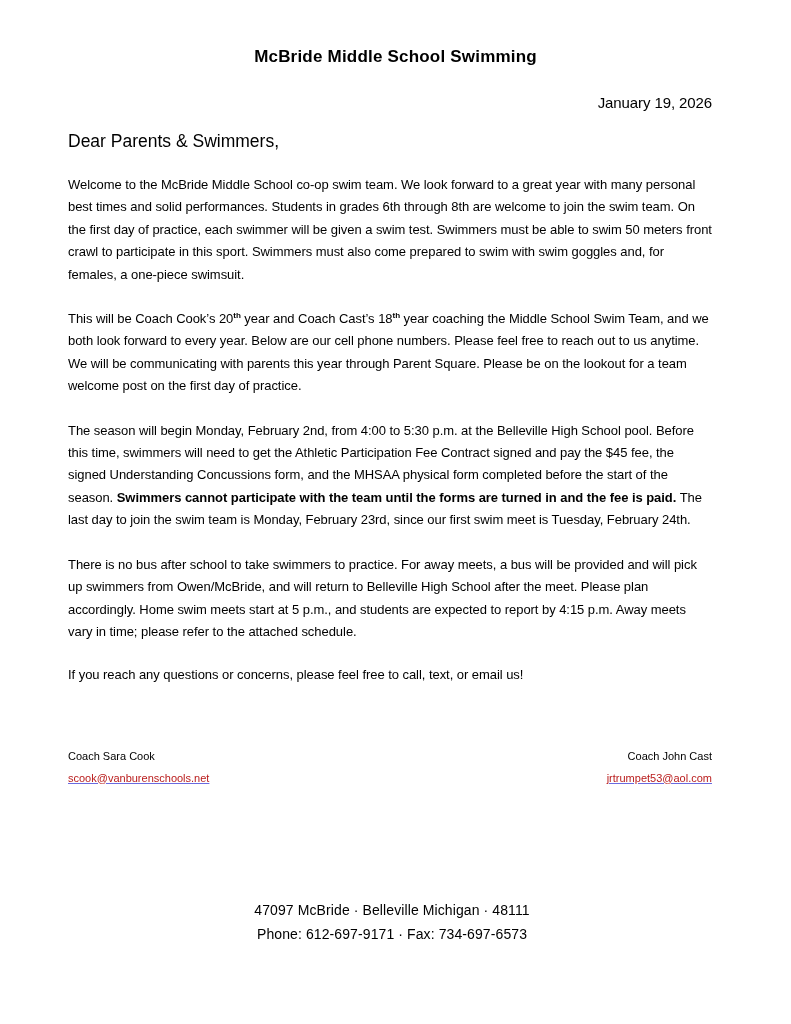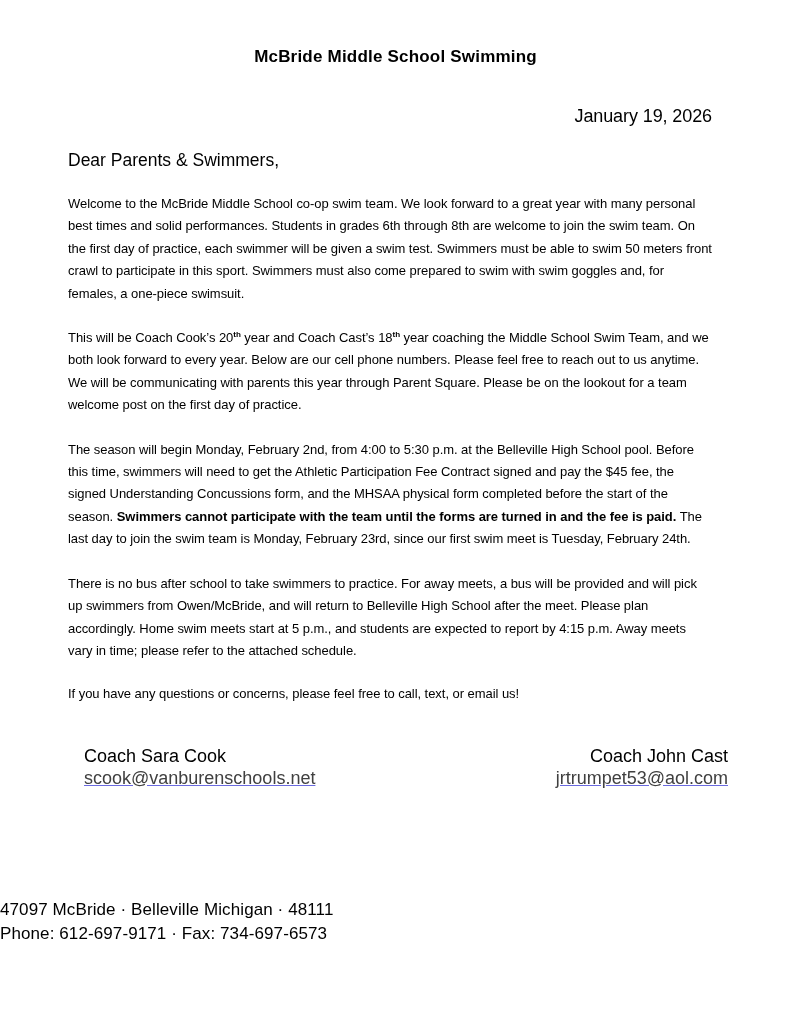--- a/index.html
+++ b/index.html
@@ -42,31 +42,30 @@
   
   .body-wrap {
     position: absolute;
     left: 68px;
     top: 92px;
     width: 644px;
   }
 
   .date-line {
     text-align: right;
-    font-size: 18px;
+    font-size: 15px;
     line-height: 22px;
     font-family: "Liberation Sans", sans-serif;
     letter-spacing: -0.1px;
-    margin-top: 13px;
   }
 
   .salutation {
     font-size: 17.5px;
     line-height: 22px;
-    margin-top: 22px;
+    margin-top: 16px;
   }
 
   p.para {
     font-size: 13px;
     line-height: 22.4px;
     margin: 0;
     text-align: left;
     letter-spacing: -0.05px;
   }
   .gap {
@@ -84,48 +83,49 @@
   }
 
   b.strong {
     font-weight: bold;
     margin-top: 36px;
   }
 
   
   .sig-block {
     position: absolute;
-    left: 84px;
+    left: 68px;
     top: 746px;
     width: 644px;
-    font-size: 18px;
+    font-size: 11px;
     line-height: 21.5px;
   }
   .sig-row {
     display: flex;
     justify-content: space-between;
     align-items: baseline;
   }
   .sig-left { text-align: left; }
   .sig-right { text-align: right; }
   .email {
-    color: #404040;
+    color: #b91c1c;
     text-decoration: underline;
     text-decoration-color: #6a6ae0;
     cursor: pointer;
   }
 
   
   .footer {
     position: absolute;
     left: 0;
     right: 7px;
     top: 898px;
+    text-align: center;
     font-family: "Liberation Sans", sans-serif;
-    font-size: 17px;
+    font-size: 14px;
     line-height: 24px;
     letter-spacing: 0.1px;
   }
 </style>
 </head>
 <body>
 
 <div class="page">
 
   <div class="doc-title">McBride Middle School Swimming</div>
@@ -147,21 +147,21 @@
     <div class="gap"></div>
 
     <p class="para"><span>The season will begin Monday, February 2nd, from 4:00 to 5:30 p.m. at the Belleville High School pool. Before this time, swimmers will need to get the Athletic Participation Fee Contract signed and pay the $45 fee, the signed Understanding Concussions form, and the MHSAA physical form completed before the start of the season. </span><b class="strong">Swimmers cannot participate with the team until the forms are turned in and the fee is paid.</b><span> The last day to join the swim team is Monday, February 23rd, since our first swim meet is Tuesday, February 24th.</span></p>
 
     <div class="gap"></div>
 
     <p class="para">There is no bus after school to take swimmers to practice. For away meets, a bus will be provided and will pick up swimmers from Owen/McBride, and will return to Belleville High School after the meet. Please plan accordingly. Home swim meets start at 5 p.m., and students are expected to report by 4:15 p.m. Away meets vary in time; please refer to the attached schedule.</p>
 
     <div class="gap-sm"></div>
 
-    <p class="para">If you have any questions or concerns, please feel free to call, text, or email us!</p>
+    <p class="para">If you reach any questions or concerns, please feel free to call, text, or email us!</p>
 
   </div>
 
   <div class="sig-block">
     <div class="sig-row">
       <span class="sig-left">Coach Sara Cook</span>
       <span class="sig-right">Coach John Cast</span>
     </div>
     <div class="sig-row">
       <span class="sig-left email">scook@vanburenschools.net</span>

